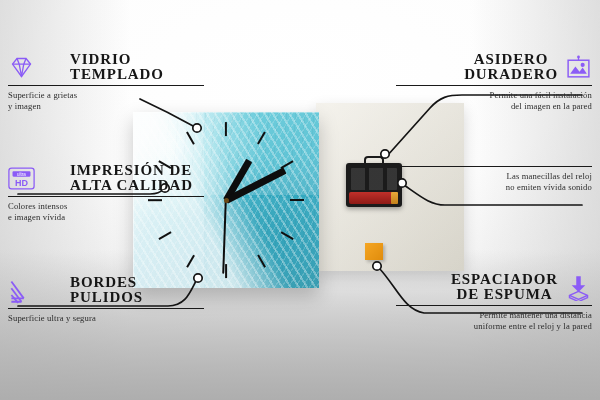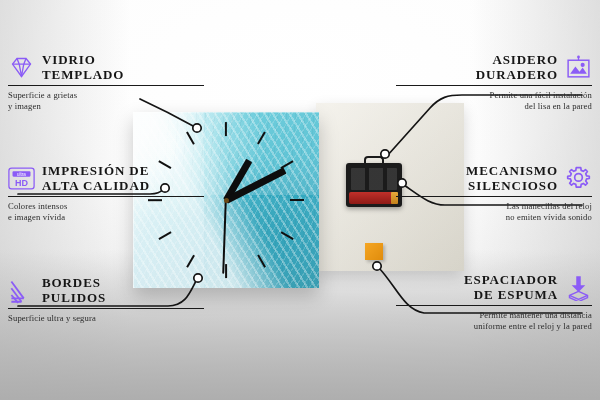--- a/index.html
+++ b/index.html
@@ -28,24 +28,24 @@
     position:absolute;right:0;top:0;bottom:0;width:130px;
     background:linear-gradient(to left, rgba(200,200,200,.55), rgba(200,200,200,0));
   }
 
   
   .feature{position:absolute;width:196px;}
   .feature.left{left:8px;text-align:left;}
   .feature.right{right:8px;text-align:right;}
 
   .f-head{display:flex;align-items:center;gap:7px;}
-  .feature.right .f-head{flex-direction:row-reverse;}
+  .feature.right .f-head{flex-direction:row-reverse;text-align:center;}
   .f-title{
-    font-size:13px;font-weight:bold;letter-spacing:.9px;
-    line-height:15px;color:#161616;text-transform:uppercase;
+    font-size:15px;font-weight:bold;letter-spacing:.9px;
+    line-height:15px;color:#161616;text-transform:uppercase;margin-left:28px;
   }
   .f-icon{width:27px;height:27px;flex:0 0 27px;color:#8b5cf6;}
   .f-icon svg{display:block;width:27px;height:27px;}
   .f-rule{
     height:1px;background:#1a1a1a;margin:3px 0 4px 0;width:100%;
   }
   .f-desc{
     font-size:8.6px;line-height:11px;color:#2b2b2b;letter-spacing:.15px;
   }
 
@@ -273,37 +273,25 @@
         </svg>
       </span>
       <div>
         <div class="f-title">ASIDERO</div>
         <div class="f-title">DURADERO</div>
       </div>
     </div>
     <div class="f-rule"></div>
     <div class="f-desc">
       <div>Permite una fácil instalación</div>
-      <div>del lisa en la pared</div>
+      <div>del imagen en la pared</div>
     </div>
   </div>
 
   <div class="feature right" style="top:163px;">
-    <div class="f-head">
-      <span class="f-icon">
-        <svg viewBox="0 0 24 24" fill="none" stroke="currentColor" stroke-width="1.5">
-          <path d="M12 2.4 L14 2.4 L14.4 4.8 L16.3 5.6 L18.2 4.1 L19.9 5.8 L18.4 7.7 L19.2 9.6 L21.6 10 L21.6 12 L19.2 12.4 L18.4 14.3 L19.9 16.2 L18.2 17.9 L16.3 16.4 L14.4 17.2 L14 19.6 L12 19.6 L10 19.6 L9.6 17.2 L7.7 16.4 L5.8 17.9 L4.1 16.2 L5.6 14.3 L4.8 12.4 L2.4 12 L2.4 10 L4.8 9.6 L5.6 7.7 L4.1 5.8 L5.8 4.1 L7.7 5.6 L9.6 4.8 L10 2.4 Z" stroke-linejoin="round"></path>
-          <circle cx="12" cy="11" r="3.4"></circle>
-        </svg>
-      </span>
-      <div>
-        <div class="f-title">MECANISMO</div>
-        <div class="f-title">SILENCIOSO</div>
-      </div>
-    </div>
     <div class="f-rule"></div>
     <div class="f-desc">
       <div>Las manecillas del reloj</div>
       <div>no emiten vívida sonido</div>
     </div>
   </div>
 
   <div class="feature right" style="top:272px;">
     <div class="f-head">
       <span class="f-icon">

